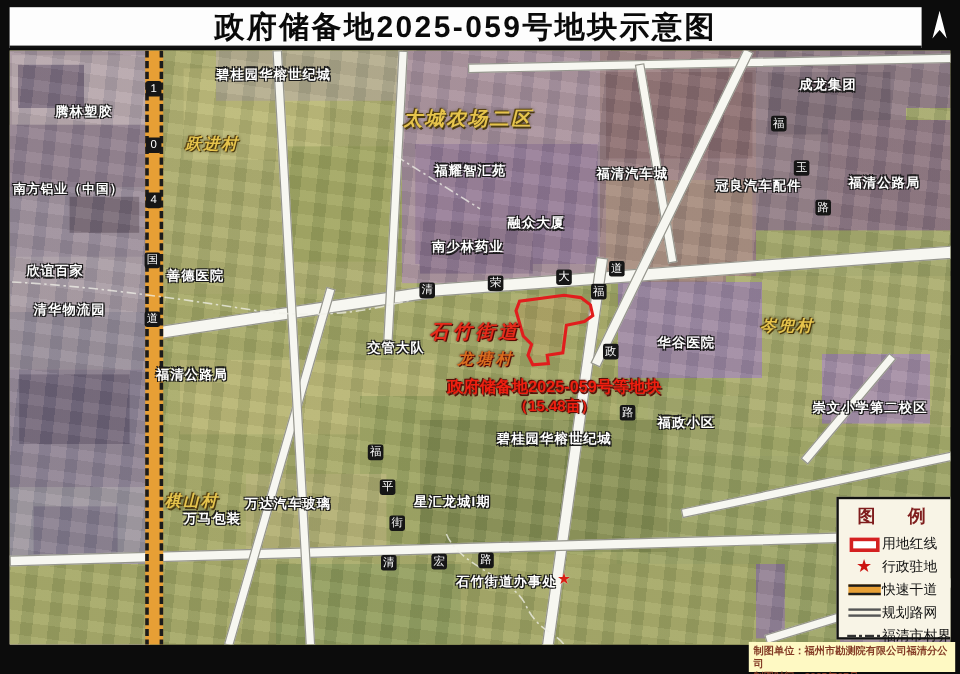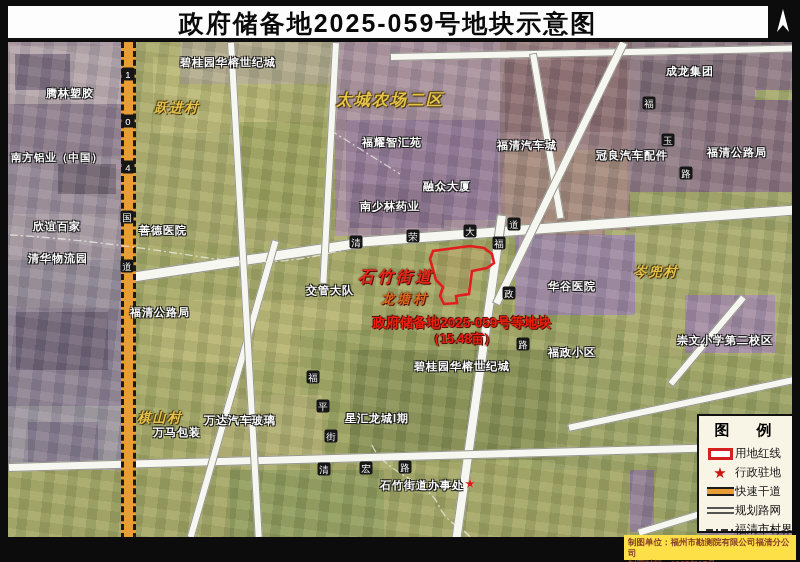--- a/index.html
+++ b/index.html
@@ -29,30 +29,30 @@
         text-shadow:1px 1px 0 #4a3a10,-1px -1px 0 #5a4512,0 0 3px #33250a;}
   .rscript{position:absolute;transform:translate(-50%,-50%);font-weight:bold;font-style:italic;
            white-space:nowrap;z-index:31;letter-spacing:3px;text-shadow:1px 1px 0 #5a0a05,0 0 2px #300;}
   .rbold{position:absolute;transform:translate(-50%,-50%);color:#ef1f10;font-weight:900;
          white-space:nowrap;z-index:31;text-shadow:1px 1px 0 #57120a,-1px -1px 0 #57120a,0 0 2px #300;}
   .star{position:absolute;transform:translate(-50%,-50%);color:#d81e12;font-size:13px;z-index:31;
         text-shadow:0 0 1px #fff;}
   .legend{position:absolute;left:689px;top:372px;width:98px;height:119px;background:#f8f4e6;
           border:2px solid #111;z-index:40;padding:4px 0 0 6px;}
   .legend .ltitle{font-family:"Liberation Serif","DejaVu Serif",serif;font-size:15px;font-weight:bold;
-                  color:#000000;text-align:center;letter-spacing:6px;margin:1px 6px 4px 0;}
+                  color:#7f1d1d;text-align:center;letter-spacing:6px;margin:1px 6px 4px 0;}
   .lrow{display:flex;align-items:center;height:19px;}
   .lsw{width:30px;display:flex;align-items:center;justify-content:center;flex:0 0 30px;}
   .ltext{font-family:"Liberation Serif","DejaVu Serif",serif;font-size:11.5px;color:#111;white-space:nowrap;}
   .sw-rect{width:25px;height:12px;border:3px solid #d42020;background:#fff;}
   .sw-star{color:#cc1510;font-size:15px;line-height:14px;}
   .sw-road{width:27px;height:9px;background:#e79f35;border-top:2px solid #1b1b1b;border-bottom:2px solid #1b1b1b;}
   .sw-dbl{width:27px;height:7px;border-top:2px solid #555;border-bottom:2px solid #555;}
   .sw-dash{width:28px;height:2px;background:repeating-linear-gradient(90deg,#333 0 7px,transparent 7px 10px,#333 10px 12px,transparent 12px 15px);}
-  .attribution{position:absolute;left:624px;top:535px;width:172px;height:25px;background:#fde047;
+  .attribution{position:absolute;left:624px;top:535px;width:172px;height:25px;background:#fef9c3;
                color:#843c26;font-size:8.5px;font-weight:bold;line-height:11px;padding:2px 0 0 4px;z-index:50;}
 </style>
 </head>
 <body>
 
 <div class="frame">
 
   <div class="titlebar">
     <h1>政府储备地2025-059号地块示意图</h1>
   </div>
@@ -147,21 +147,21 @@
     <span class="chip" style="left:678px;top:131px;">路</span>
     <span class="chip" style="left:316px;top:427px;">清</span>
     <span class="chip" style="left:358px;top:426px;">宏</span>
     <span class="chip" style="left:397px;top:425px;">路</span>
     <span class="chip" style="left:305px;top:335px;">福</span>
     <span class="chip" style="left:315px;top:364px;">平</span>
     <span class="chip" style="left:323px;top:394px;">街</span>
 
     <span class="lbl" style="left:62px;top:51px;">腾林塑胶</span>
     <span class="lbl" style="left:49px;top:116px;font-size:10.5px;">南方铝业（中国）</span>
-    <span class="lbl" style="left:49px;top:184px;text-align:center;">欣谊百家</span>
+    <span class="lbl" style="left:38px;top:184px;text-align:center;">欣谊百家</span>
     <span class="lbl" style="left:50px;top:216px;">清华物流园</span>
     <span class="lbl" style="left:155px;top:188px;">善德医院</span>
     <span class="lbl" style="left:152px;top:270px;">福清公路局</span>
     <span class="lbl" style="left:169px;top:390px;">万马包装</span>
     <span class="lbl" style="left:232px;top:378px;">万达汽车玻璃</span>
     <span class="lbl" style="left:369px;top:376px;">星汇龙城I期</span>
     <span class="lbl" style="left:454px;top:324px;">碧桂园华榕世纪城</span>
     <span class="lbl" style="left:414px;top:443px;">石竹街道办事处</span>
     <span class="lbl" style="left:322px;top:248px;">交管大队</span>
     <span class="lbl" style="left:220px;top:20px;">碧桂园华榕世纪城</span>
@@ -169,21 +169,21 @@
     <span class="lbl" style="left:427px;top:144px;margin-left:12px;">融众大厦</span>
     <span class="lbl" style="left:382px;top:164px;">南少林药业</span>
     <span class="lbl" style="left:519px;top:103px;text-align:center;">福清汽车城</span>
     <span class="lbl" style="left:682px;top:29px;">成龙集团</span>
     <span class="lbl" style="left:624px;top:113px;">冠良汽车配件</span>
     <span class="lbl" style="left:729px;top:110px;">福清公路局</span>
     <span class="lbl" style="left:564px;top:244px;">华谷医院</span>
     <span class="lbl" style="left:564px;top:310px;">福政小区</span>
     <span class="lbl" style="left:717px;top:298px;">崇文小学第二校区</span>
 
-    <span class="vlbl" style="left:169px;top:66px;">跃进村</span>
+    <span class="vlbl" style="left:169px;top:78px;">跃进村</span>
     <span class="vlbl" style="left:382px;top:58px;font-size:16px;">太城农场二区</span>
     <span class="vlbl" style="left:152px;top:376px;">棋山村</span>
     <span class="vlbl" style="left:648px;top:230px;">岑兜村</span>
 
     <span class="rscript" style="left:388px;top:235px;color:#e52a1a;font-size:16px;">石竹街道</span>
     <span class="rscript" style="left:397px;top:257px;color:#d86b1e;font-size:13px;">龙塘村</span>
     <span class="rbold" style="left:454px;top:281px;font-size:13.5px;">政府储备地2025-059号等地块</span>
     <span class="rbold" style="left:454px;top:297px;font-size:12.5px;">（15.48亩）</span>
     <span class="star" style="left:462px;top:441px;">★</span>
 

